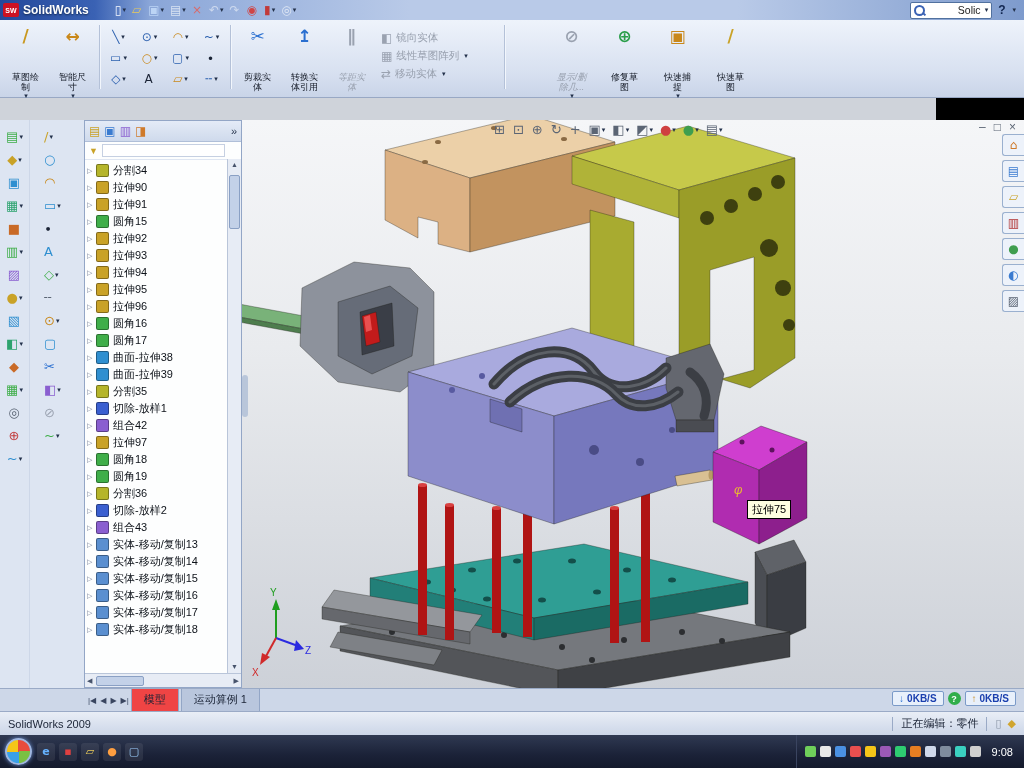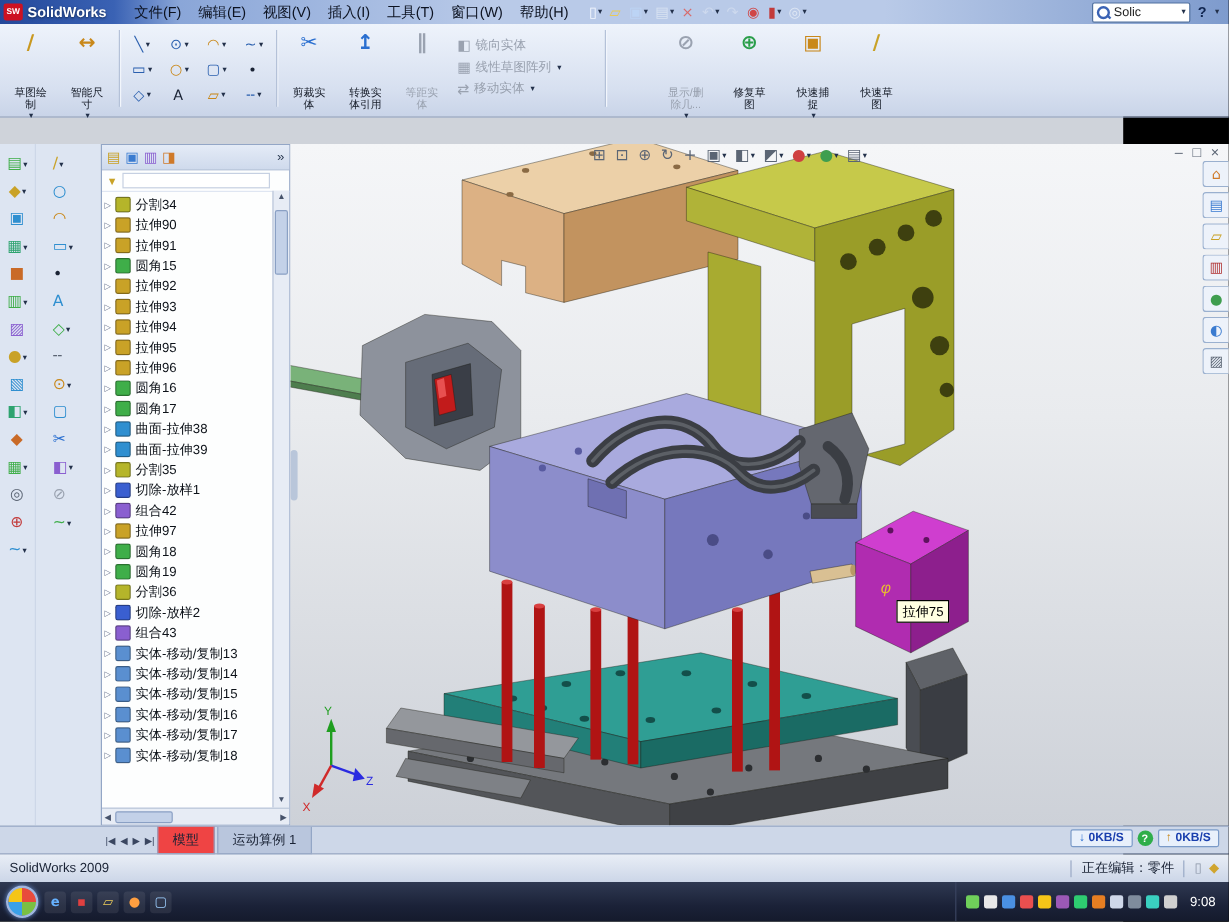--- a/index.html
+++ b/index.html
@@ -15,32 +15,32 @@
   .menus{display:flex;align-items:center;}
   .menu-item{padding:2px 7px;font-size:12px;color:#0c1220;cursor:default;}
   .tb-icons{display:flex;align-items:center;margin-left:8px;gap:2px;}
   .tb-icon{display:flex;align-items:center;height:17px;padding:0 2px;cursor:default;}
   .tb-icon .g{font-size:12px;line-height:16px;font-family:"DejaVu Sans",sans-serif;}
   .dd{font-size:7px;color:#22304a;margin-left:1px;font-family:"DejaVu Sans",sans-serif;}
   .searchbox{margin-left:auto;width:74px;height:15px;background:#fff;border:1px solid #51719f;border-radius:2px;
     display:flex;align-items:center;gap:3px;padding:0 3px;color:#222;}
   .mag{width:7px;height:7px;border:2px solid #3a62b4;border-radius:50%;position:relative;flex:none;}
   .mag::after{content:"";position:absolute;left:6px;top:6px;width:4px;height:2px;background:#3a62b4;transform:rotate(45deg);}
-  .sval{flex:1;font-size:10.5px;}
+  .sval{flex:1;font-size:10.5px;text-align:right;}
   .help-btn{color:#10254f;font-weight:bold;margin:0 6px;font-size:12px;}
 
   
   .ribbon{position:absolute;left:0;top:20px;width:1024px;height:78px;box-sizing:border-box;
     background:linear-gradient(180deg,#eef3fb,#d7e0f0 70%,#c9d4e8);border-bottom:1px solid #98a8c4;
     display:flex;align-items:flex-start;padding:3px 2px 0 2px;}
   .big-btn{width:47px;display:flex;flex-direction:column;align-items:center;padding-top:1px;cursor:default;}
   .bicon{height:24px;font-size:17px;line-height:24px;font-family:"DejaVu Sans",sans-serif;font-weight:bold;}
   .blabel{font-size:9px;line-height:10px;text-align:center;color:#141a26;margin-top:24px;}
   .blabel span{display:block;}
-  .big-btn.disabled .blabel{color:#98a0ae;}
+  .big-btn.disabled .blabel{color:#98a0ae;font-style:italic;}
   .rsep{width:1px;height:64px;background:#b4c1d8;margin:2px 3px;box-shadow:1px 0 0 #f2f6fc;flex:none;}
   .sk-grid{display:grid;grid-template-columns:repeat(4,31px);grid-auto-rows:21px;margin-top:3px;flex:none;}
   .sk-cell{display:flex;align-items:center;justify-content:center;gap:1px;cursor:default;}
   .sk-cell .g{font-size:12px;font-family:"DejaVu Sans",sans-serif;}
   .stack{display:flex;flex-direction:column;gap:4px;margin:8px 4px 0 6px;width:116px;flex:none;}
   .stack-row{display:flex;align-items:center;gap:4px;font-size:10.5px;color:#141a26;cursor:default;}
   .stack-row.disabled{color:#98a0ae;}
   .stack-row .g{font-size:12px;color:#9aa2b0;font-family:"DejaVu Sans",sans-serif;}
   .watermark{position:absolute;right:18px;top:0px;font-size:58px;font-style:italic;font-weight:bold;
     color:rgba(125,140,165,0.30);font-family:"Liberation Serif",serif;letter-spacing:-4px;pointer-events:none;}
@@ -144,30 +144,20 @@
   .clock{color:#fff;font-size:11px;margin:0 6px 0 6px;}
 </style>
 </head>
 <body>
 
 <div id="screen">
 
   <div class="titlebar">
     <span class="sw-logo">SW</span>
     <span class="app-title">SolidWorks</span>
-    <div class="menus">
-
-    <span class="menu-item">文件(F)</span>
-        <span class="menu-item">编辑(E)</span>
-        <span class="menu-item">视图(V)</span>
-        <span class="menu-item">插入(I)</span>
-        <span class="menu-item">工具(T)</span>
-        <span class="menu-item">窗口(W)</span>
-        <span class="menu-item">帮助(H)</span>
-      </div>
     <div class="tb-icons">
 
         <span class="tb-icon">
           <span class="g" style="color: rgb(244, 248, 255);">▯</span>
           <span class="dd">▾</span>
         </span>
 
         <span class="tb-icon">
           <span class="g" style="color: rgb(232, 201, 90);">▱</span>
           <span class="dd"></span>

